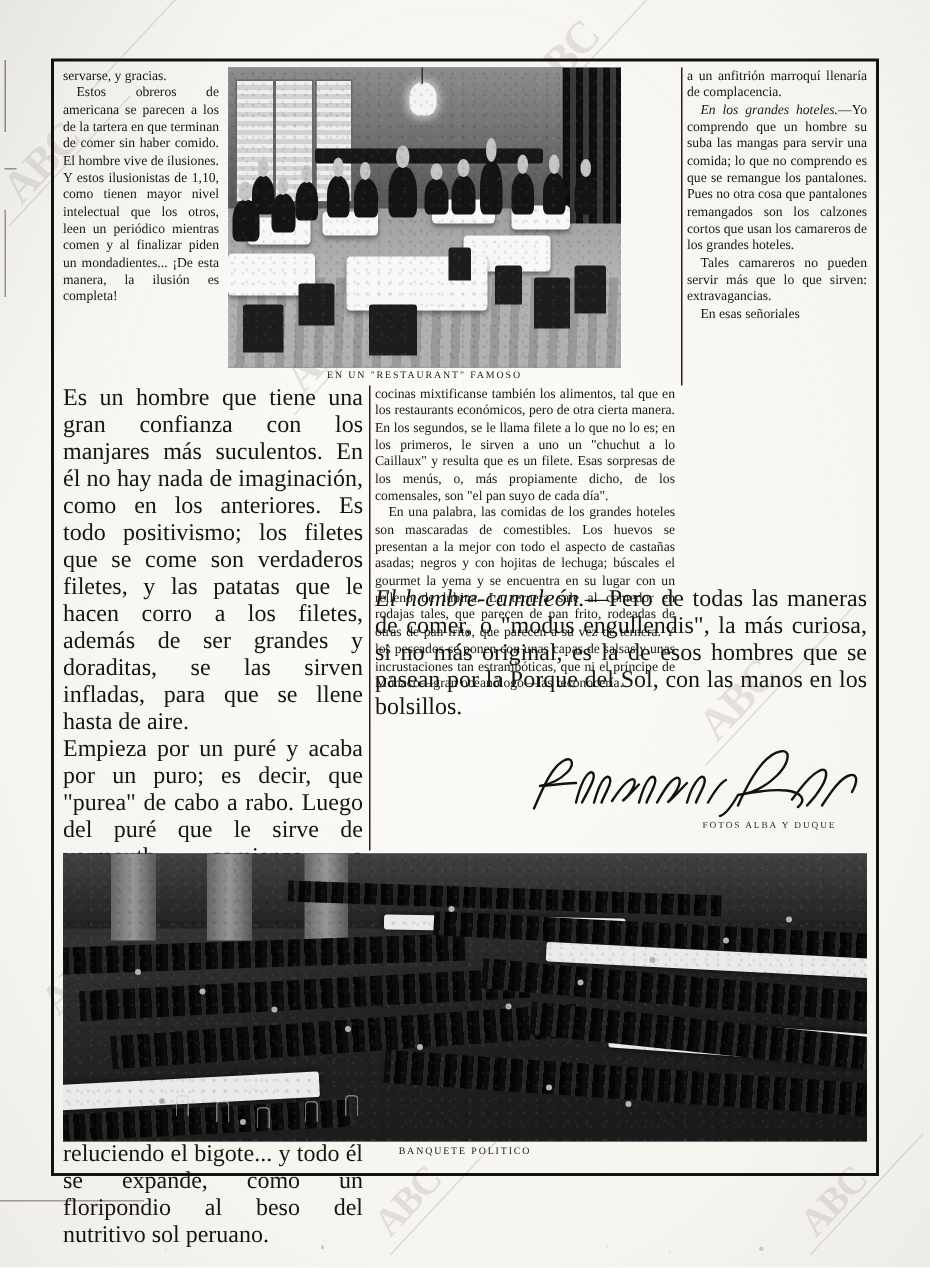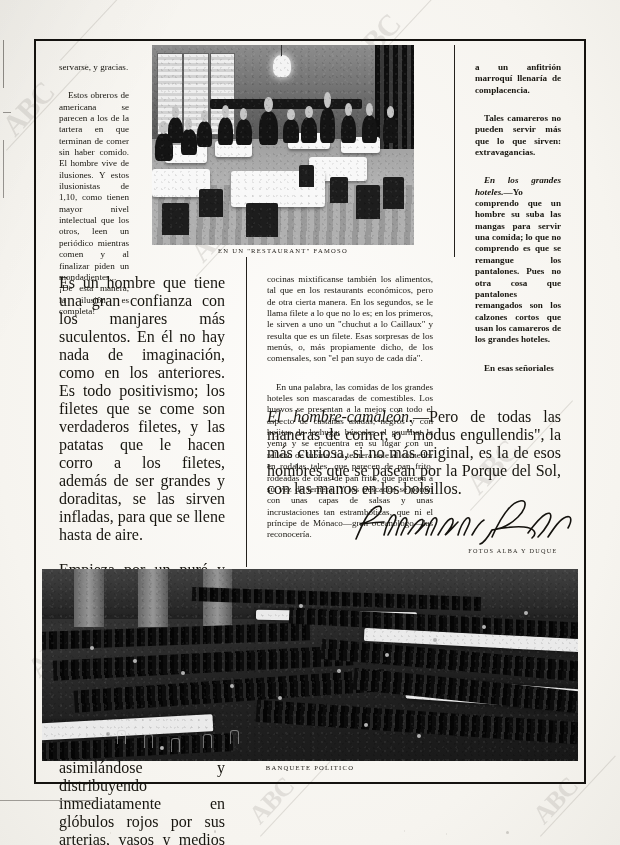--- a/index.html
+++ b/index.html
@@ -76,41 +76,41 @@
     position: absolute;
     top: 0;
   }
   .colrule {
     position: absolute;
     width: 1px;
     background: #24211d;
   }
 
   p {
-    margin: 17px;
+    margin: 0;
     text-align: justify;
     text-justify: inter-word;
     hyphens: auto;
     -webkit-hyphens: auto;
     color: #17150f;
   }
   .c1 p, .c2 p, .c3 p {
     font-size: 9.1px;
     line-height: 11.35px;
     text-indent: 9px;
   }
   .c1 p:first-child, .c2 p:first-child, .c3 p:first-child { text-indent: 0; }
   em { font-style: italic; }
 
   
   .c1 { left: 0; width: 104px; }
   .c1-wide { position: absolute; left: 0; width: 200px; }
 
   .c2 { left: 208px; width: 200px; }
-  .c3 { left: 416px; width: 120px; font-weight: bold; }
+  .c3 { left: 416px; width: 120px; }
   .c3-wide { position: absolute; left: 208px; width: 328px; }
 
   
   .photo {
     position: absolute;
     overflow: hidden;
     background: #2a2724;
     filter: grayscale(1) contrast(1.07);
   }
   #photo-restaurant {
@@ -302,24 +302,24 @@
 
     </div>
 
     <div class="col c2" style="top:212px;">
       <p>cocinas mixtificanse también los alimentos, tal que en los restaurants económicos, pero de otra cierta manera. En los segundos, se le llama filete a lo que no lo es; en los primeros, le sirven a uno un "chuchut a lo Caillaux" y resulta que es un filete. Esas sorpresas de los menús, o, más propiamente dicho, de los comensales, son "el pan suyo de cada día".</p>
       <p>En una palabra, las comidas de los grandes hoteles son mascaradas de comestibles. Los huevos se presentan a la mejor con todo el aspecto de castañas asadas; negros y con hojitas de lechuga; búscales el gourmet la yema y se encuentra en su lugar con un relleno de lubina. La ternera sale al comedor en rodajas tales, que parecen de pan frito, rodeadas de otras de pan frito, que parecen a su vez de ternera. Y los pescados se ponen con unas capas de salsas y unas incrustaciones tan estrambóticas, que ni el príncipe de Mónaco—gran oceanólogo—las reconocería.</p>
     </div>
 
     <div class="col c3">
       <p>a un anfitrión marroquí llenaría de complacencia.</p>
-      <p>Tales camareros no pueden servir más que lo que sirven: extravagancias.</p>
       <p>
         <em>En los grandes hoteles.</em><span>—Yo comprendo que un hombre su suba las mangas para servir una comida; lo que no comprendo es que se remangue los pantalones. Pues no otra cosa que pantalones remangados son los calzones cortos que usan los camareros de los grandes hoteles.</span>
       </p>
+      <p>Tales camareros no pueden servir más que lo que sirven: extravagancias.</p>
       <p>En esas señoriales</p>
     </div>
 
     <div class="c3-wide" style="top:346px;width:328px;">
       <p>
         <em>El hombre-camaleón.</em><span>—Pero de todas las maneras de comer, o "modus engullendis", la más curiosa, si no más original, es la de esos hombres que se pasean por la Porque del Sol, con las manos en los bolsillos.</span>
       </p>
     </div>
 
 

